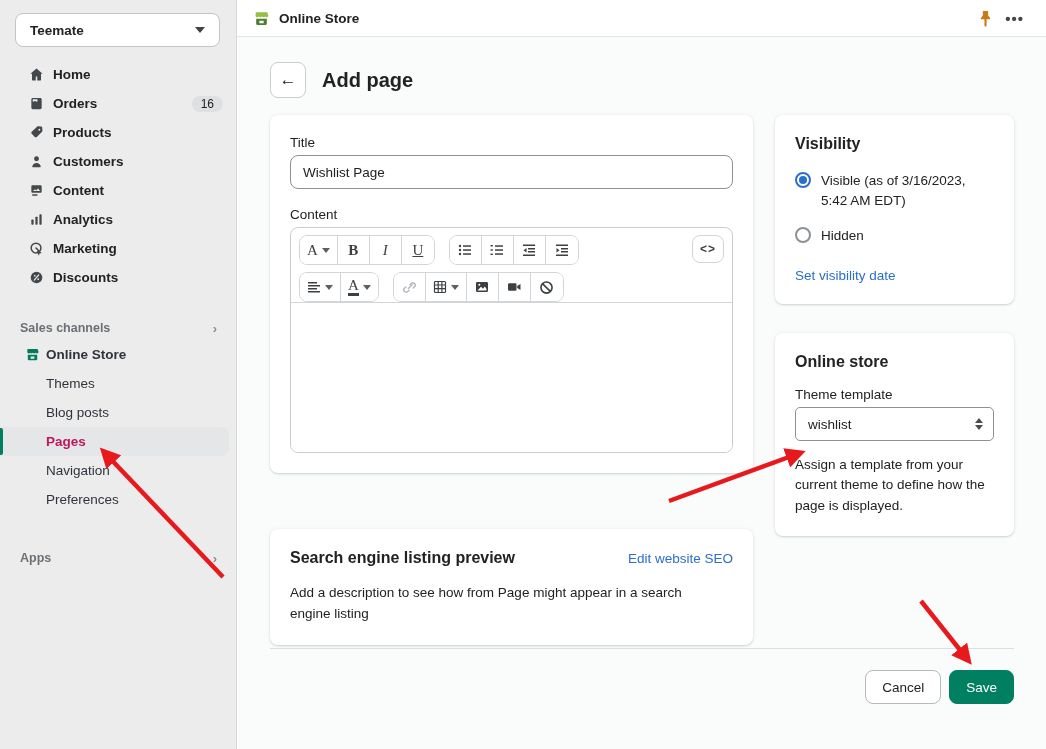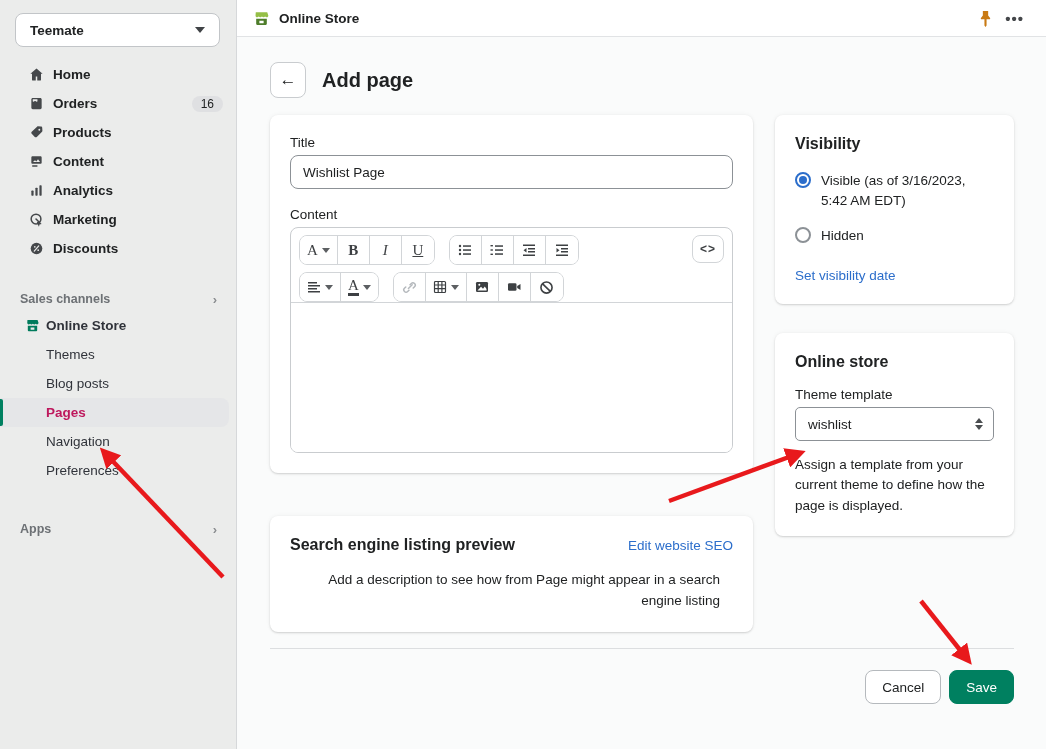--- a/index.html
+++ b/index.html
@@ -57,21 +57,21 @@
   .tb-right { margin-left:auto; margin-right:0; }
   .glyph-serif { font-family:"Liberation Serif", serif; font-size:15px; font-weight:400; }
   .g-bold { font-weight:700; }
   .g-italic { font-style:italic; }
   .g-under { text-decoration:underline; }
   .g-code { font-family:"Liberation Sans", sans-serif; font-size:12px; font-weight:700; letter-spacing:1px; }
   .mini-caret { width:0; height:0; border-left:4px solid transparent; border-right:4px solid transparent; border-top:5px solid #5c5f62; }
   .tb-btn.disabled { color:#b5b9bd; cursor:default; }
   .editor-body { border-top:1px solid #d2d5d8; height:150px; background:#fff; cursor:text; }
 
-  .card-seo { position:absolute; left:33px; top:479px; width:483px; padding:20px;text-align:right; }
+  .card-seo { position:absolute; left:33px; top:492px; width:483px; padding:20px; }
   .seo-head { display:flex; align-items:center; justify-content:space-between; }
   .card-h { font-size:16px; font-weight:700; }
   .blue-link { color:#2c6ecb; font-size:13.5px; text-decoration:none; cursor:pointer; }
   .seo-desc { font-size:13.5px; margin-top:16px; line-height:1.55; max-width:430px; }
 
   .card-visibility { position:absolute; left:538px; top:78px; width:239px; padding:20px; }
   .radio-row { display:flex; margin-top:16px; cursor:pointer; }
   .radio-row:first-of-type { margin-top:18px; }
   .radio { width:16px; height:16px; border-radius:50%; border:2px solid #8c9196; background:#fff; flex:none; margin-right:10px; margin-top:1px; position:relative; }
   .radio.on { border-color:#2c6ecb; }
@@ -124,20 +124,29 @@
         <span class="label">Orders</span>
         <span class="badge">16</span>
       </div>
       <div class="nav-item">
         <span class="icon">
           <svg width="15" height="15" viewBox="0 0 16 16" fill="currentColor">
               <path d="M8.6 1.8c.3-.3.6-.4 1-.4l3.2.2c.7 0 1.3.6 1.3 1.3l.2 3.2c0 .4-.1.7-.4 1l-5.6 5.6c-.6.6-1.5.6-2.1 0L2.9 9.4c-.6-.6-.6-1.5 0-2.1l5.7-5.5zm3.4 3.2a1 1 0 1 0-2 0 1 1 0 0 0 2 0z"></path>
             </svg>
         </span>
         <span class="label">Products</span>
+      </div>
+      <div class="nav-item">
+        <span class="icon">
+          <svg width="15" height="15" viewBox="0 0 16 16" fill="currentColor">
+              <circle cx="8" cy="5" r="2.6"></circle>
+              <path d="M3.5 13.2c.4-2.2 2.3-3.6 4.5-3.6s4.1 1.4 4.5 3.6c.1.4-.3.8-.7.8h-7.6c-.4 0-.8-.4-.7-.8z"></path>
+            </svg>
+        </span>
+        <span class="label">Customers</span>
       </div>
       <div class="nav-item">
         <span class="icon">
           <svg width="15" height="15" viewBox="0 0 16 16" fill="currentColor">
               <path d="M2.5 3.8c0-.7.6-1.3 1.3-1.3h8.4c.7 0 1.3.6 1.3 1.3v5.4c0 .7-.6 1.3-1.3 1.3H3.8c-.7 0-1.3-.6-1.3-1.3V3.8zm1.7 4.7h7.6L9.6 5.6 7.8 7.9 6.4 6.6 4.2 8.5z"></path>
               <rect x="3.2" y="12" width="6" height="1.6" rx=".8"></rect>
             </svg>
         </span>
         <span class="label">Content</span>
       </div>

